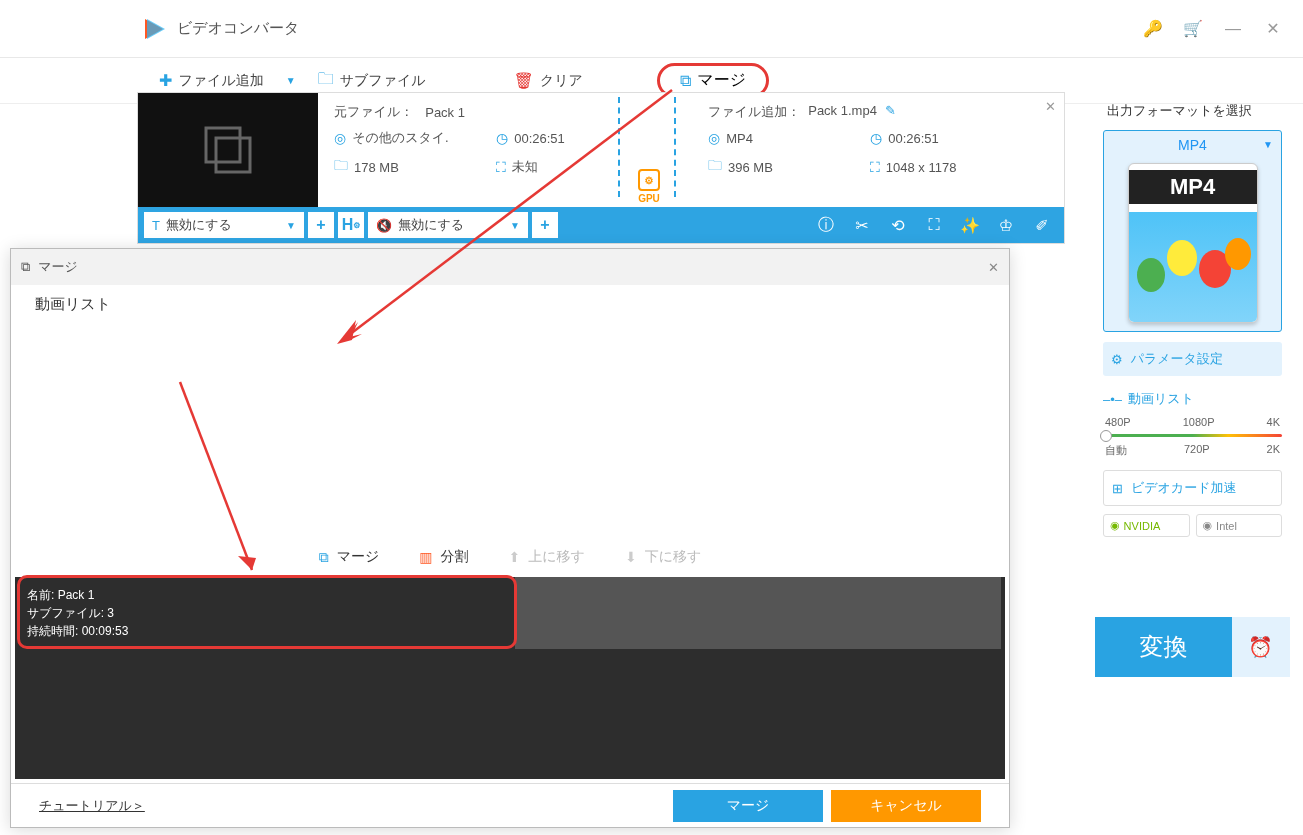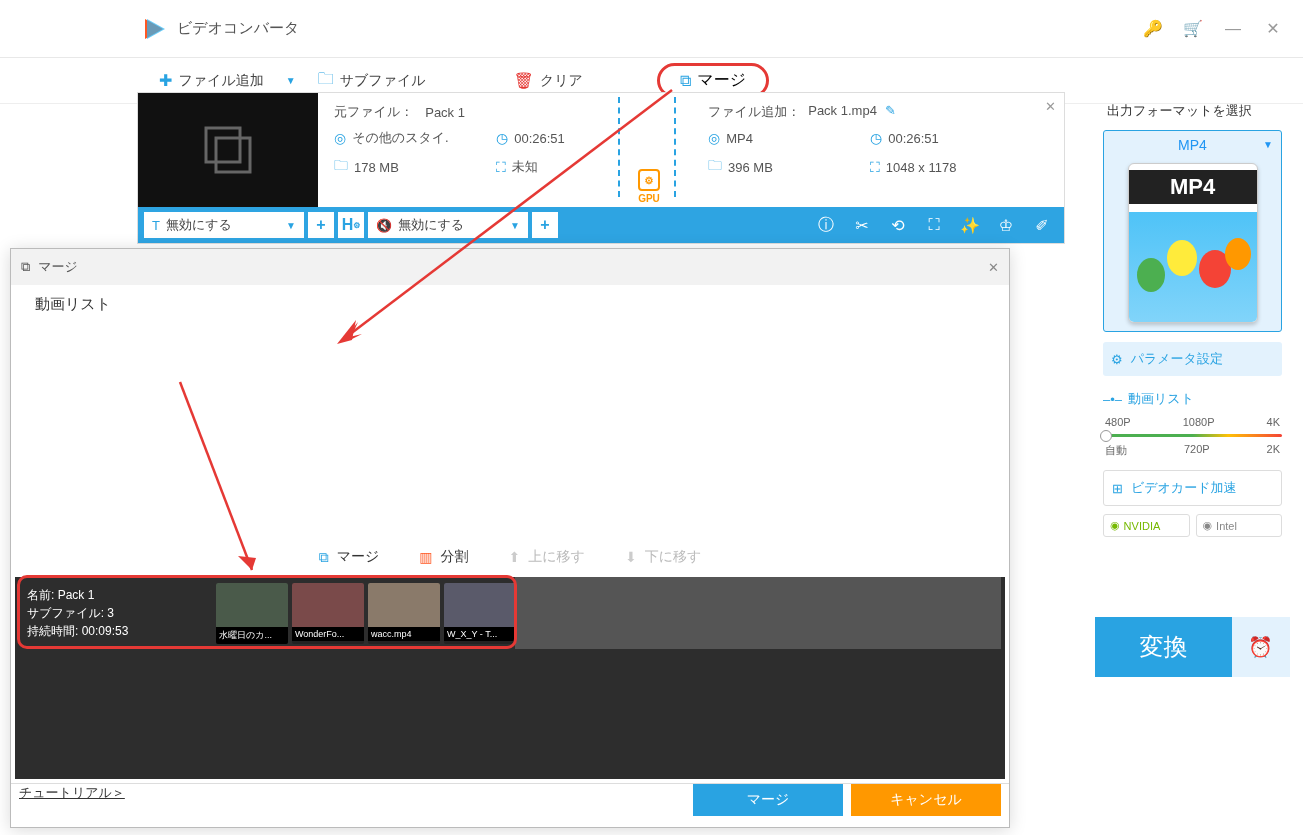--- a/index.html
+++ b/index.html
@@ -81,21 +81,21 @@
 .mt-btn .ic { color: #29a3e2; }
 .mt-btn.dis .ic { color: #ccc; }
 
 .pack-bar { position: absolute; top: 328px; left: 4px; right: 4px; height: 72px; background: #2d2d2d; display: flex; align-items: center; }
 .pack-info { width: 196px; padding: 8px 12px; color: #fff; font-size: 12px; line-height: 1.5; }
 .pack-thumbs { display: flex; gap: 4px; padding: 5px; }
 .after-pack { position: absolute; left: 500px; top: 0; right: 4px; height: 72px; background: #555; }
 
 .dark-area { position: absolute; top: 400px; left: 4px; right: 4px; height: 130px; background: #2d2d2d; }
 
-.dlg-footer { position: absolute; bottom: 0; left: 0; right: 0; height: 44px; border-top: 1px solid #ddd; display: flex; padding: 0 8px; }
+.dlg-footer { position: absolute; bottom: 0; left: 0; right: 0; height: 44px; border-top: 1px solid #ddd; display: flex; align-items: center; padding: 0 28px; }
 .tutorial-lnk { color: #333; font-size: 13px; text-decoration: underline; }
 .foot-btn { width: 150px; height: 32px; display: flex; align-items: center; justify-content: center; color: #fff; font-size: 14px; }
 .foot-btn.merge { background: #29a3e2; margin-left: auto; }
 .foot-btn.cancel { background: #ff9800; margin-left: 8px; }
 
 .arrow { position: absolute; pointer-events: none; }
 .arrow-line { stroke: #e53935; stroke-width: 2.5; fill: none; }
 .arrow-head { fill: #e53935; }
 
 .red-box2 { position: absolute; border: 3px solid #e53935; border-radius: 10px; }
@@ -306,38 +306,20 @@
         <span>下に移す</span>
       </div>
   </div>
 
   <div class="pack-bar">
     <div class="pack-info">
       <div>名前: Pack 1</div>
       <div>サブファイル: 3</div>
       <div>持続時間: 00:09:53</div>
     </div>
-    <div class="pack-thumbs" id="thumbs2">
-        <div class="thumb">
-          <div class="img" style="background:#4a5a4a"></div>
-          <div class="lbl">水曜日のカ...</div>
-        </div>
-        <div class="thumb">
-          <div class="img" style="background:#7a4a4a"></div>
-          <div class="lbl">WonderFo...</div>
-        </div>
-        <div class="thumb">
-          <div class="img" style="background:#8a7a6a"></div>
-          <div class="lbl">wacc.mp4</div>
-        </div>
-        <div class="thumb">
-          <div class="img" style="background:#5a5a6a"></div>
-          <div class="lbl">W_X_Y - T...</div>
-        </div>
-      </div>
     <div class="after-pack"></div>
   </div>
   <div class="red-box2" style="left:6px; top:326px; width:500px; height:74px;"></div>
 
   <div class="dark-area"></div>
 
   <div class="dlg-footer">
     <span class="tutorial-lnk">チュートリアル＞</span>
     <div class="foot-btn merge">マージ</div>
     <div class="foot-btn cancel">キャンセル</div>

